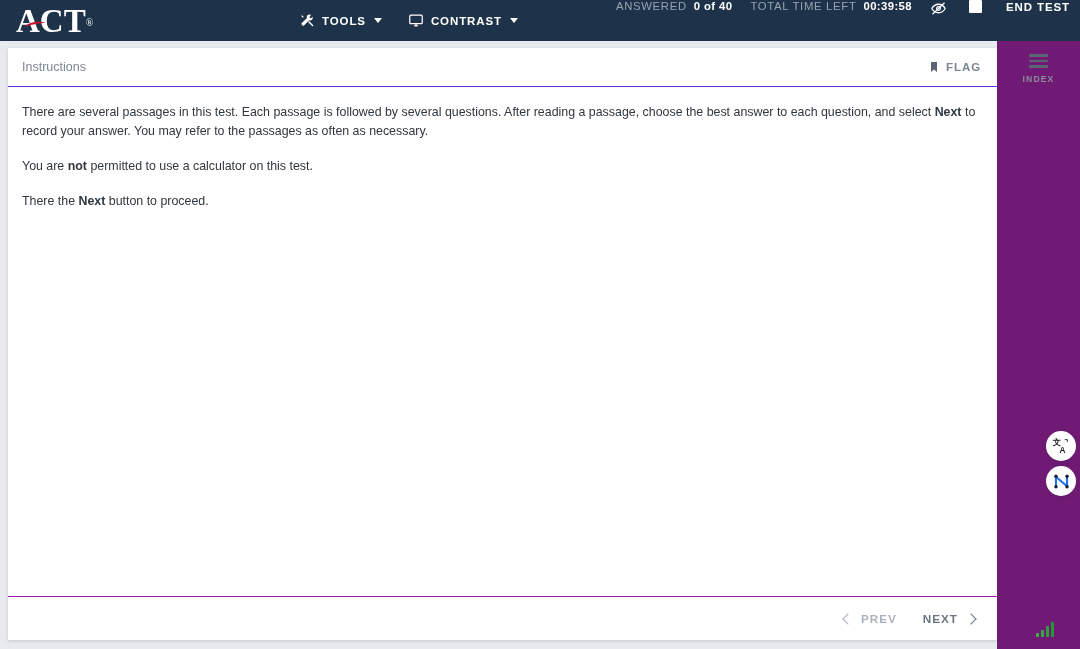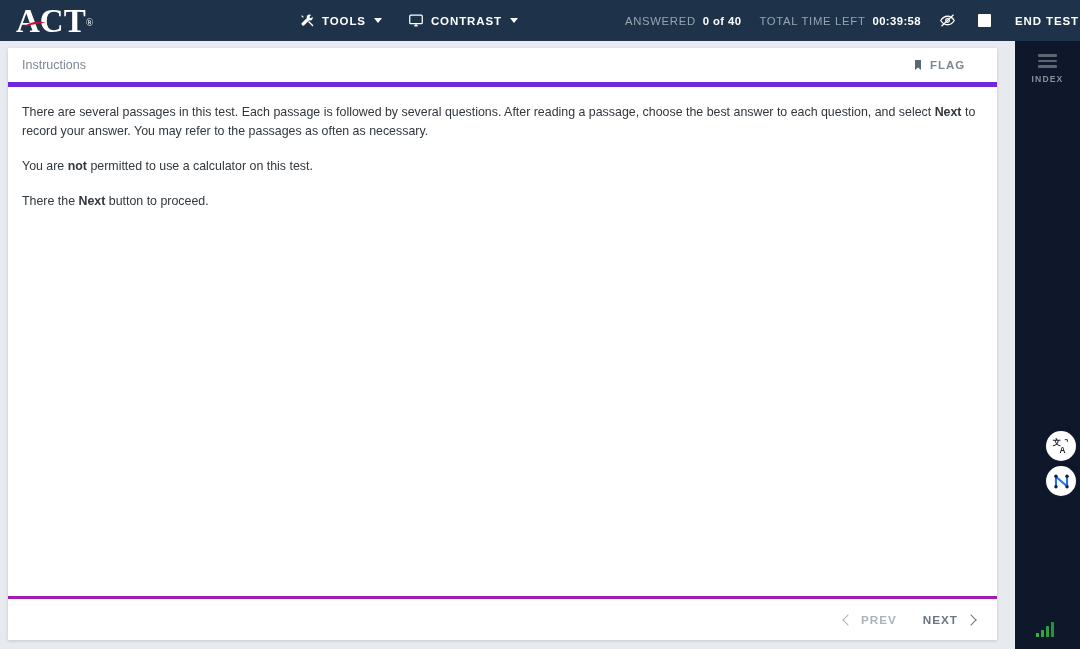--- a/index.html
+++ b/index.html
@@ -51,22 +51,22 @@
   .topmenu-item .ico { display: flex; align-items: center; }
   .caret {
     width: 0; height: 0;
     border-left: 4px solid transparent;
     border-right: 4px solid transparent;
     border-top: 5px solid #ffffff;
     margin-left: 1px;
   }
 
   .status {
-    position: absolute; right: 1px; top: 0; height: 41px;
-    display: flex; align-items: center; gap: 0px;
+    position: absolute; right: 10px; top: 0; height: 41px;
+    display: flex; align-items: flex-start; gap: 0px;
   }
   .status .lbl {
     color: #97a4b2; font-size: 11.3px; letter-spacing: 0.7px;
     margin-right: 7px;
   }
   .status .val {
     color: #ffffff; font-size: 11.3px; font-weight: bold;
     letter-spacing: 0.4px; margin-right: 18px;
   }
   .eye-btn { display: flex; align-items: center; margin-right: 22px; cursor: pointer; }
@@ -83,23 +83,23 @@
   
   .card {
     position: absolute; left: 8px; top: 48px;
     width: 989px; height: 592px;
     background: #ffffff;
     box-shadow: 0 1px 3px rgba(40,55,70,0.18);
     display: flex; flex-direction: column;
   }
   .card-head {
     height: 39px; flex: 0 0 39px;
-    border-bottom: 5px solid #6d28d9;
+    border-bottom: 1px solid #6d28d9;
     display: flex; align-items: center; justify-content: space-between;
-    padding: 0 32px 0 14px;
+    padding: 0 16px 0 14px;
   }
   .card-head .title {
     color: #7c8794; font-size: 12.5px;
   }
   .flag-btn {
     display: flex; align-items: center; gap: 6px; cursor: pointer;
   }
   .flag-btn .txt {
     color: #7c8794; font-size: 11.5px; font-weight: bold; letter-spacing: 0.9px;
   }
@@ -109,21 +109,21 @@
     color: #30373d;
     font-size: 12.4px;
     line-height: 19px;
     margin-bottom: 16px;
     max-width: 965px;
   }
   .card-body p b { font-weight: bold; }
 
   .card-foot {
     flex: 0 0 44px; height: 44px;
-    border-top: 3px solid #a21caf;
+    border-top: 1px solid #a21caf;
     display: flex; align-items: center; justify-content: flex-end;
     padding-right: 22px; gap: 26px;
   }
   .navbtn {
     display: flex; align-items: center; gap: 9px;
     font-size: 11.7px; font-weight: bold; letter-spacing: 1px;
     cursor: pointer;
   }
   .navbtn.prev { color: #aab2bb; }
   .navbtn.next { color: #6b7682; }
@@ -131,22 +131,22 @@
     width: 8px; height: 8px;
     border-top: 1.6px solid currentColor;
     border-right: 1.6px solid currentColor;
   }
   .chev.left { transform: rotate(-135deg); }
   .chev.right { transform: rotate(45deg); }
 
   
   .rail {
     position: absolute; right: 0; top: 41px;
-    width: 65px; height: 608px;
-    background: #0f172a;
+    width: 83px; height: 608px;
+    background: #701a75;
   }
   .index-btn {
     margin-top: 13px;
     display: flex; flex-direction: column; align-items: center;
     gap: 6px; cursor: pointer;
   }
   .burger { display: flex; flex-direction: column; gap: 3px; }
   .burger span {
     display: block; width: 19px; height: 2.5px;
     background: #5b6672; border-radius: 1px;

